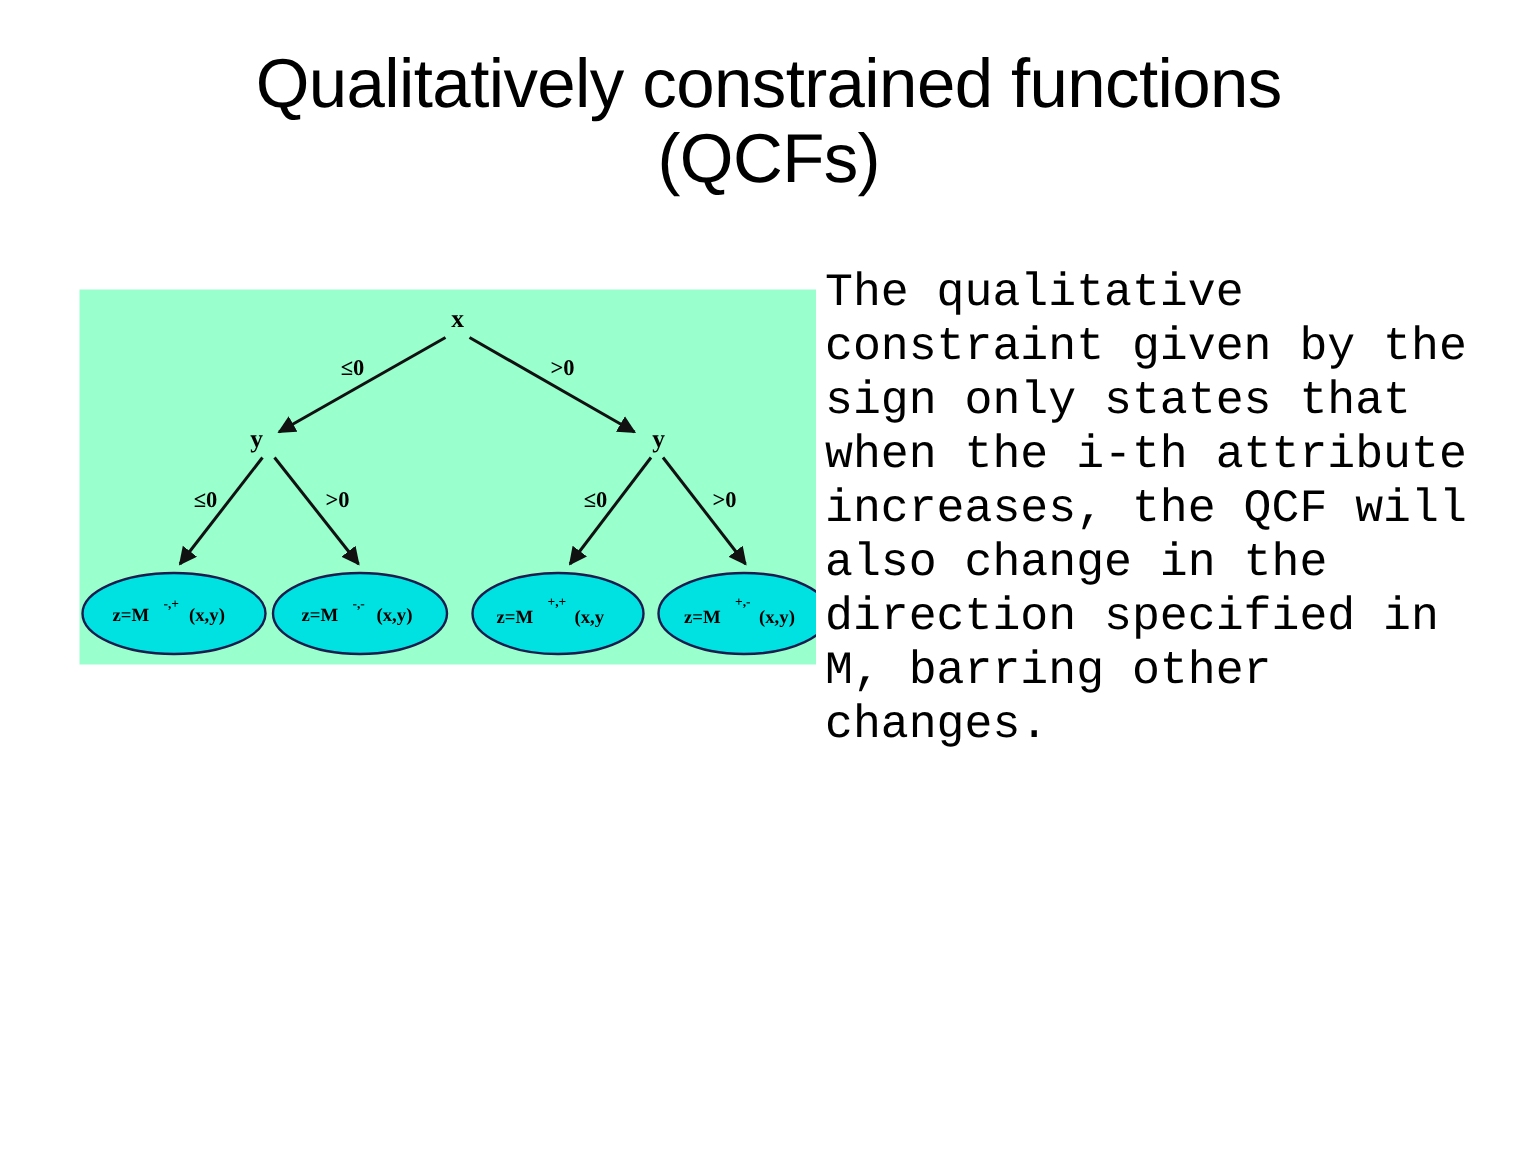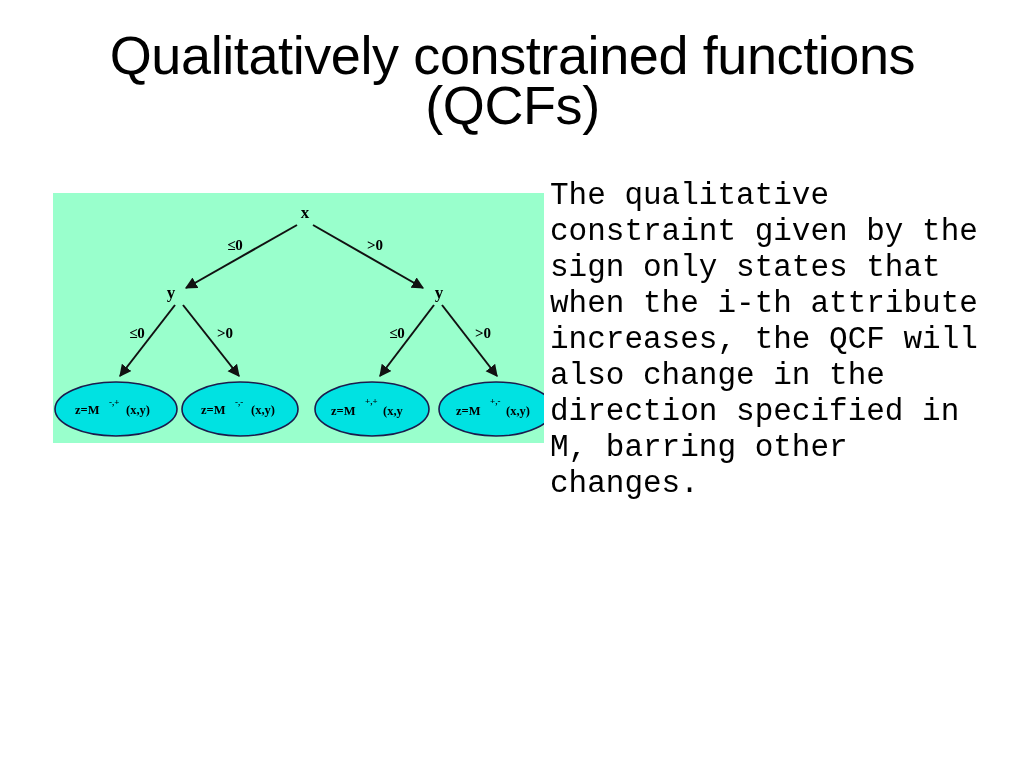--- a/index.html
+++ b/index.html
@@ -26,21 +26,21 @@
   }
 
   
   #slide-title {
     position: absolute;
     left: 70px;
     top: 30px;
     width: 885px;
     text-align: center;
     font-family: "Liberation Sans", sans-serif;
-    font-size: 54px;
+    font-size: 46px;
     line-height: 50px;
     font-weight: normal;
     letter-spacing: -0.4px;
     color: #000000;
     white-space: pre-line;
   }
 
   
   #figure-panel {
     position: absolute;

